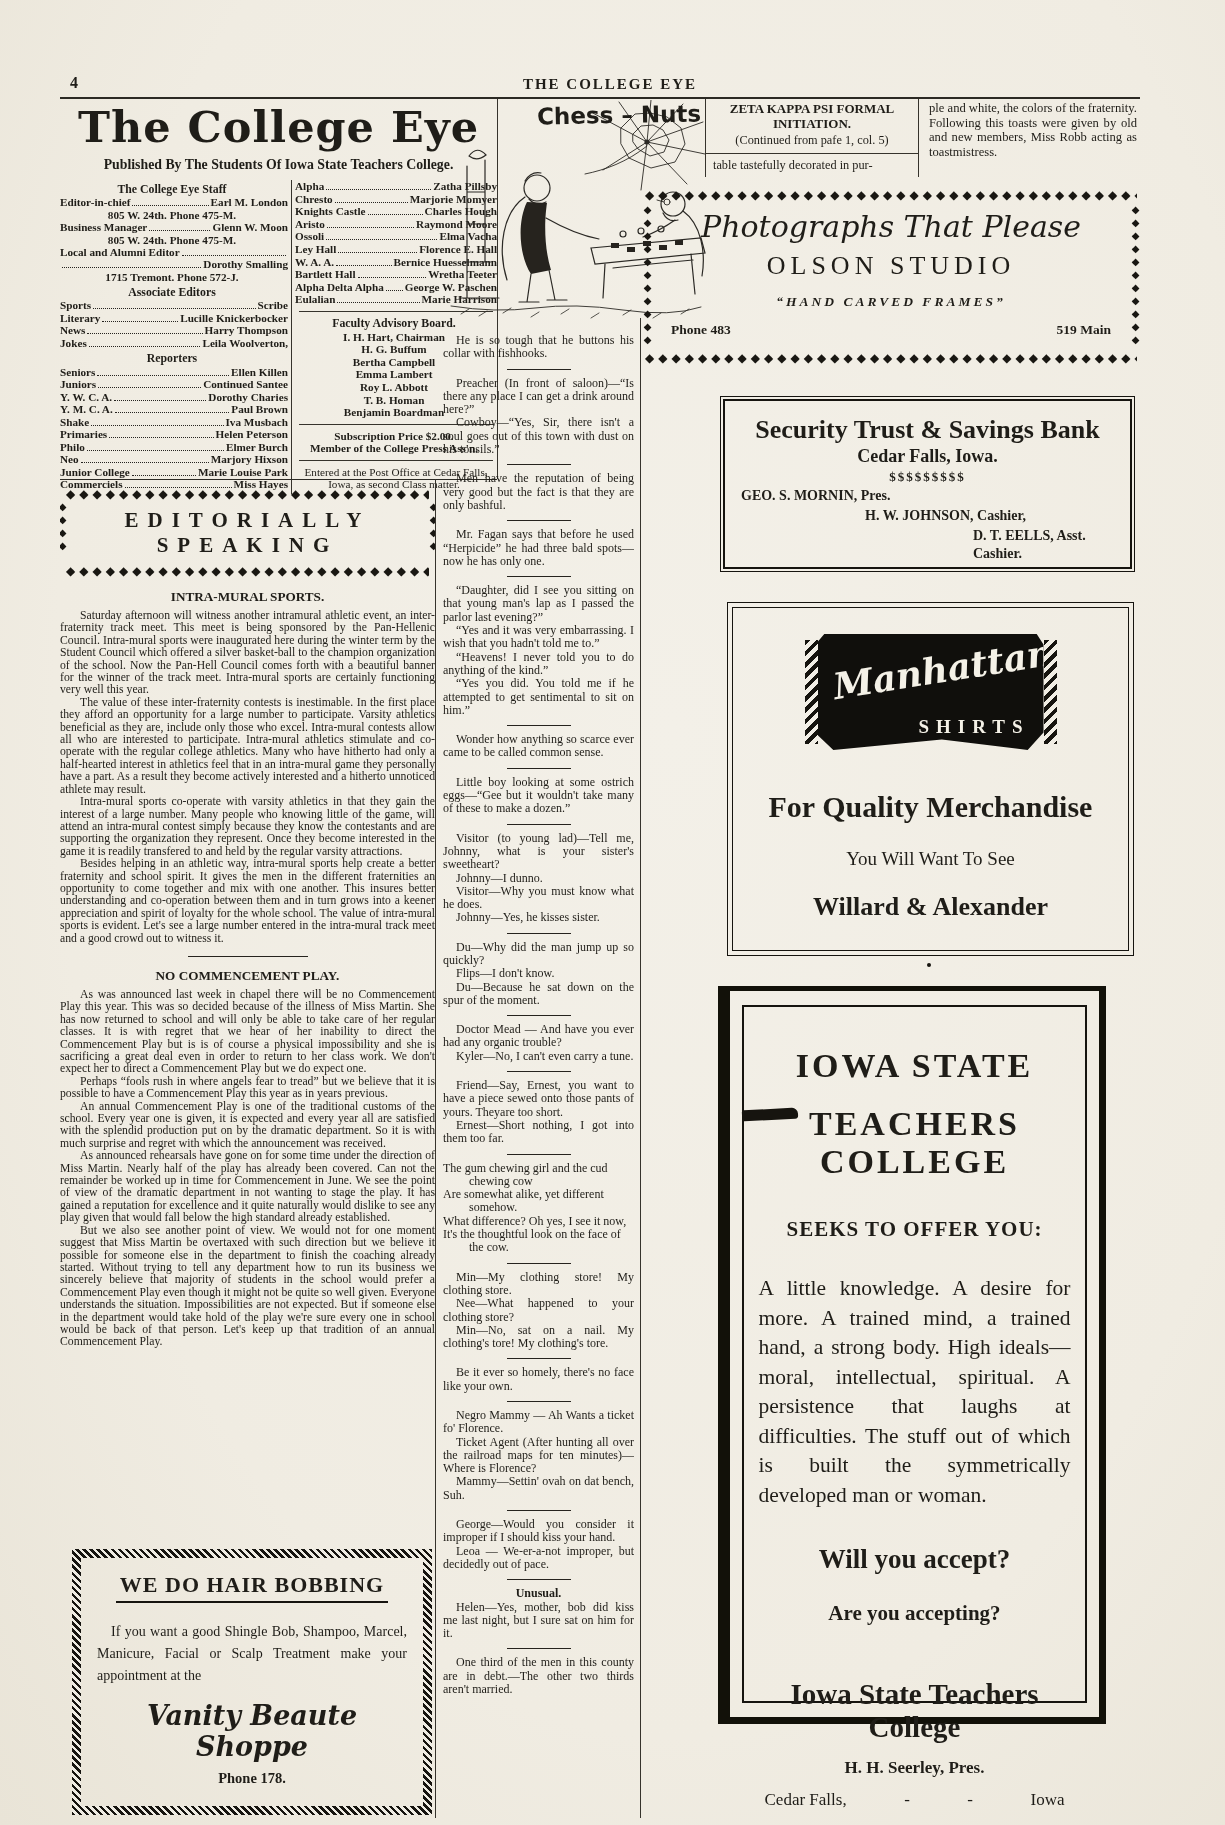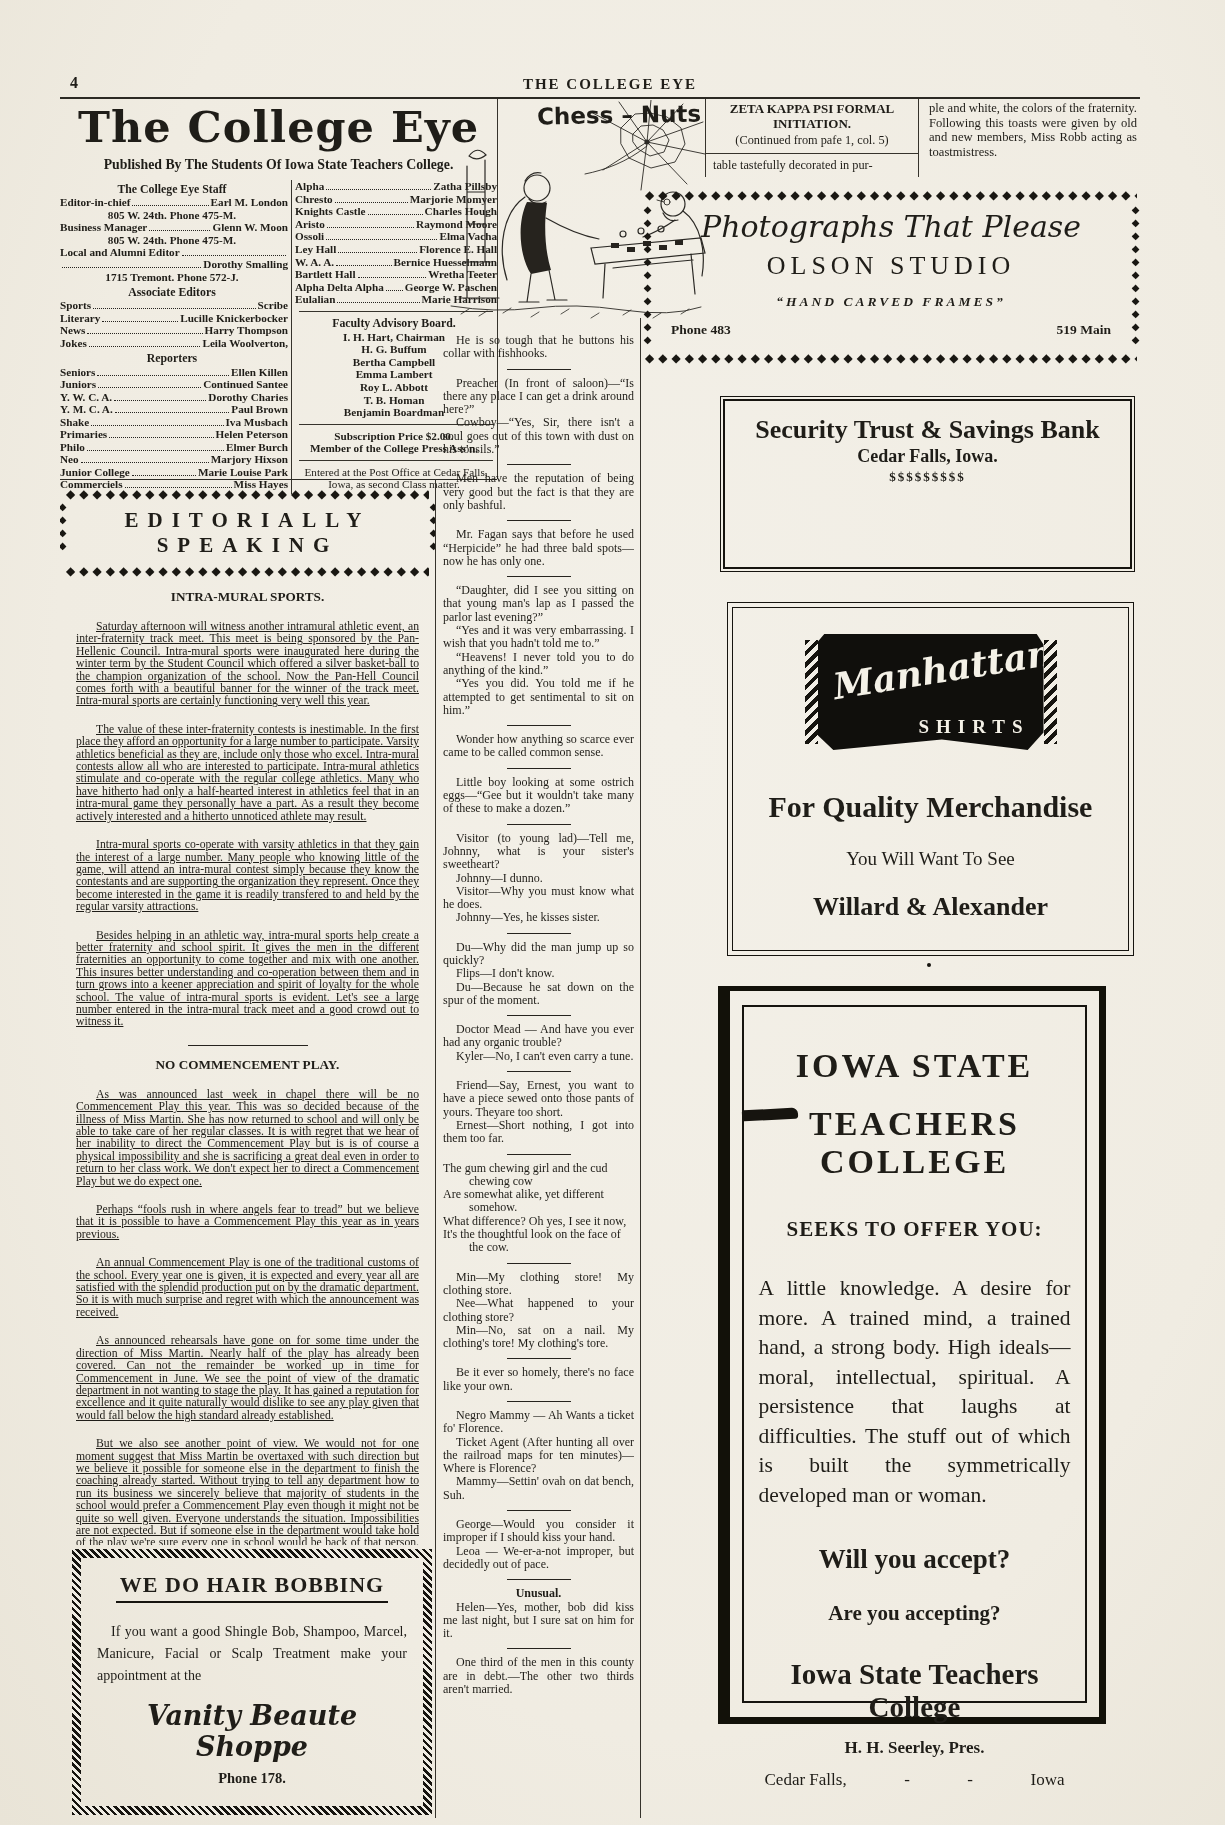--- a/index.html
+++ b/index.html
@@ -32,21 +32,21 @@
   .staff-line.entered{display:block;text-align:center;font-weight:normal;}
   .staff-line.hr{display:block;border-top:1px solid #36332c;margin:5px 4px;height:0;}
   
   .editorial{left:60px;top:487px;width:375px;height:1058px;overflow:hidden;}
   .banner{position:relative;padding:0 6px;}
   .orn-row{white-space:nowrap;overflow:hidden;text-align:center;font-size:12px;line-height:14px;height:14px;letter-spacing:4px;color:#191712;font-family:"DejaVu Sans",sans-serif;}
   .orn-col{position:absolute;top:14px;bottom:14px;width:12px;overflow:hidden;writing-mode:vertical-rl;text-orientation:upright;font-size:10px;letter-spacing:2px;color:#191712;font-family:"DejaVu Sans",sans-serif;}
   .orn-col.left{left:-4px;} .orn-col.right{right:-4px;}
   .banner-title{text-align:center;font-size:21px;font-weight:bold;letter-spacing:9px;padding:7px 0 6px;}
   .art-head{text-align:center;font-weight:bold;font-size:13.2px;margin:11px 0 5px;}
-  .edp{font-size:11.7px;line-height:12.4px;text-align:justify;text-indent:20px;margin:16px;text-decoration:underline;}
+  .edp{font-size:11.7px;line-height:12.4px;text-align:justify;text-indent:20px;margin:0;}
   .art-sep{width:120px;border-top:1.5px solid #26231e;margin:11px auto 2px;}
   
   .illus{left:445px;top:100px;width:262px;height:228px;}
   .illus svg{width:100%;height:100%;}
   .chess-title{position:absolute;left:92px;top:2px;font-family:"DejaVu Sans",sans-serif;font-weight:600;font-size:23px;transform:rotate(-1deg);white-space:nowrap;}
   .jokes{left:443px;top:334px;width:191px;height:1482px;overflow:hidden;}
   .jk{font-size:12px;line-height:13.3px;text-align:justify;}
   .jk.p{text-indent:13px;}
   .jk.sep{border-top:1px solid #26231e;width:64px;margin:8px auto 7px;height:0;}
   .jk.head{text-align:center;font-weight:bold;text-indent:0;}
@@ -89,21 +89,21 @@
   
   .college{left:718px;top:986px;width:388px;height:738px;border-style:solid;border-color:#121109;border-width:5px 7px 7px 12px;box-sizing:border-box;}
   .college-inner{border:2px solid #16140f;margin:14px 12px;height:calc(100% - 28px);box-sizing:border-box;padding-top:40px;position:relative;}
   .col-t1,.col-t2{text-align:center;font-size:34px;font-weight:bold;letter-spacing:3px;}
   .col-t2{margin-top:20px;}
   .smudge{position:absolute;left:-2px;top:102px;width:56px;height:11px;background:#16140f;transform:rotate(-3deg);border-radius:2px 6px 3px 2px;}
   .col-sub{text-align:center;font-size:21px;font-weight:bold;margin-top:36px;letter-spacing:1px;}
   .col-body{width:312px;margin:32px auto 0;font-size:21.5px;line-height:29.5px;text-align:justify;}
   .col-q1{text-align:center;font-size:27px;font-weight:bold;margin-top:34px;}
   .col-q2{text-align:center;font-size:21px;font-weight:bold;margin-top:26px;}
-  .col-name{text-align:center;font-size:29px;font-weight:bold;margin-top:32px;}
+  .col-name{text-align:center;font-size:29px;font-weight:bold;margin-top:52px;}
   .col-pres{text-align:center;font-size:17px;font-weight:bold;margin-top:14px;}
   .col-city{width:300px;margin:12px auto 0;display:flex;justify-content:space-between;font-size:17px;}
   
   .hair{left:72px;top:1549px;width:360px;height:266px;border:9px solid transparent;
         border-image:repeating-linear-gradient(45deg,#16140f 0 2.5px,#efece3 2.5px 5px) 9;
         box-sizing:border-box;padding:14px 16px 0;}
   .hair-head{font-size:22px;font-weight:bold;text-align:center;letter-spacing:1px;width:fit-content;margin:0 auto;border-bottom:2px solid #16140f;padding:0 4px 3px;}
   .hair-body{margin-top:18px;font-size:14px;line-height:22px;text-align:justify;text-indent:14px;}
   .hair-name{margin-top:13px;text-align:center;font-family:"DejaVu Serif",serif;font-style:italic;font-weight:bold;font-size:27px;}
   .hair-phone{margin-top:8px;text-align:center;font-size:14.5px;font-weight:bold;}
@@ -554,20 +554,26 @@
     <span>Phone 483</span>
     <span>519 Main</span>
   </div>
   <div class="orn-row orn-bot">◆◆◆◆◆◆◆◆◆◆◆◆◆◆◆◆◆◆◆◆◆◆◆◆◆◆◆◆◆◆◆◆◆◆◆◆◆◆◆◆◆◆</div>
 </div>
 
 <div class="abs bank">
   <div class="bank-name">Security Trust &amp; Savings Bank</div>
   <div class="bank-city">Cedar Falls, Iowa.</div>
   <div class="bank-dollars">$$$$$$$$$</div>
+  <div>
+
+  <div class="bank-off o1">GEO. S. MORNIN, Pres.</div>
+      <div class="bank-off o2">H. W. JOHNSON, Cashier,</div>
+      <div class="bank-off o3">D. T. EELLS, Asst. Cashier.</div>
+    </div>
 </div>
 
 <div class="abs manh">
   <div class="manh-inner">
     <div class="manh-banner">
       <div class="ribbon"></div>
       <div class="manh-black">
         <span class="manh-script">Manhattan</span>
         <span class="manh-shirts">SHIRTS</span>
       </div>

